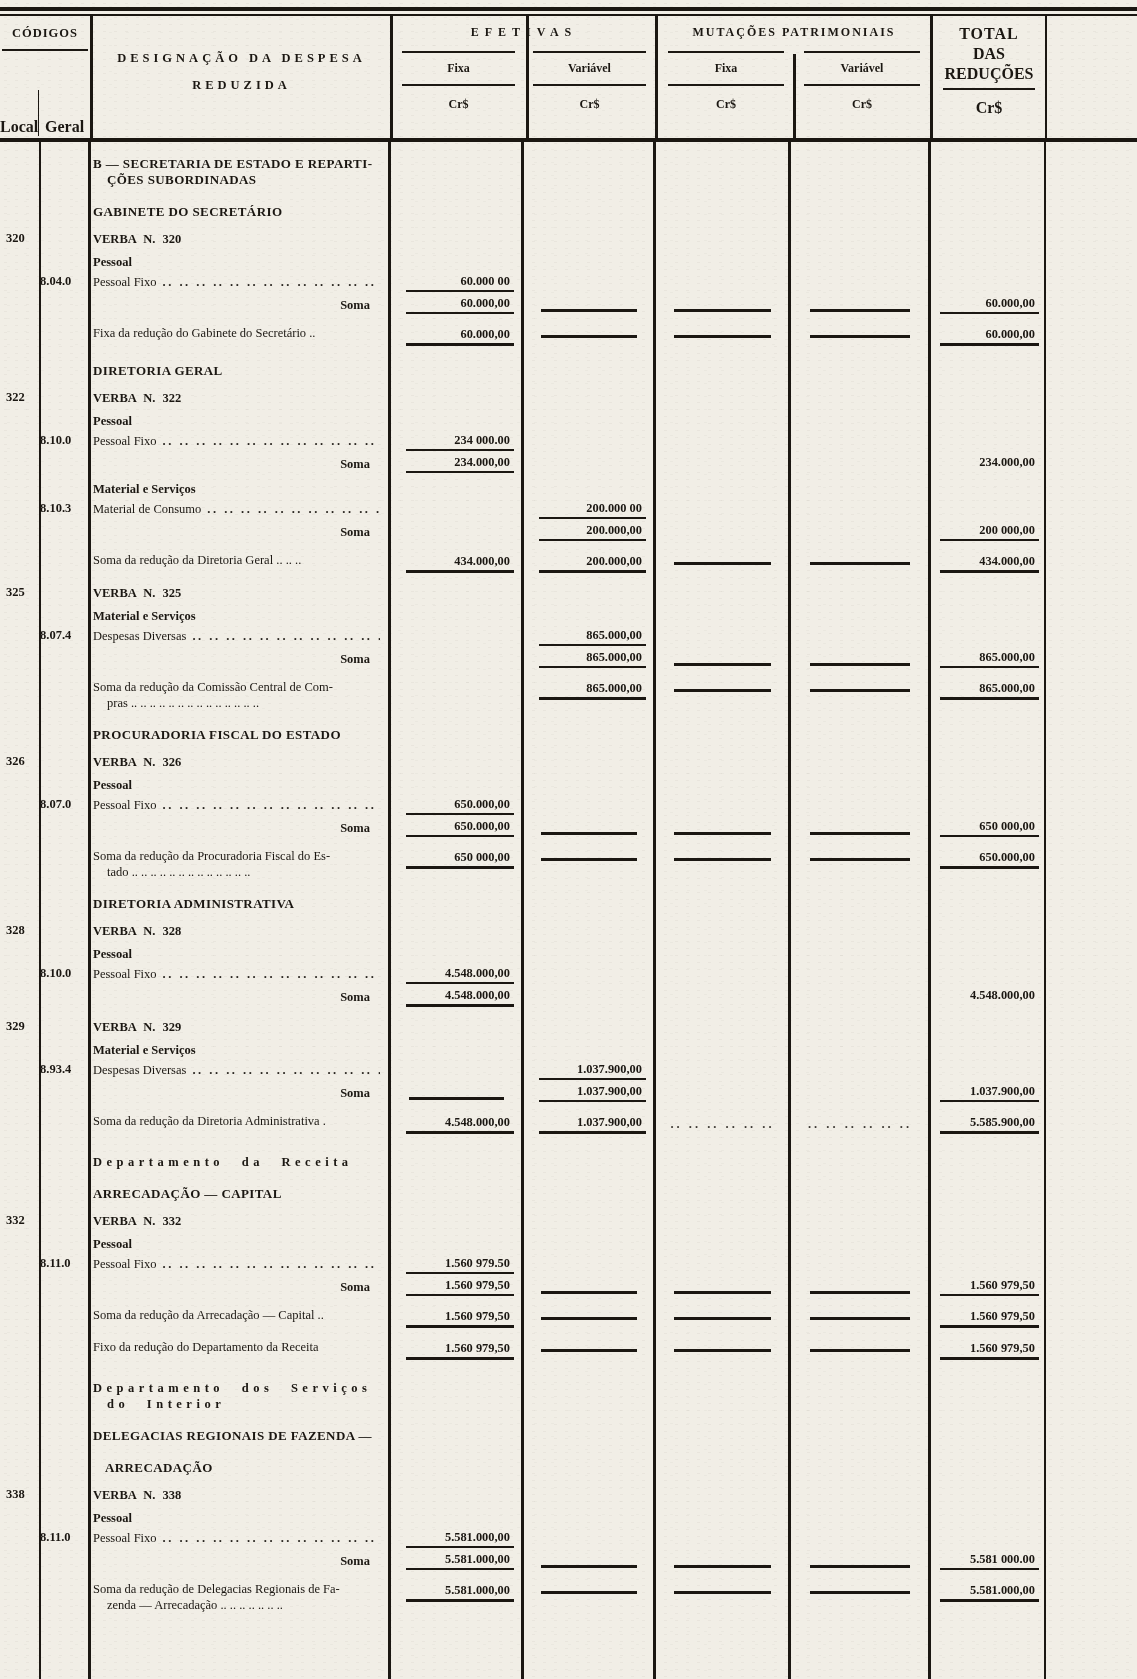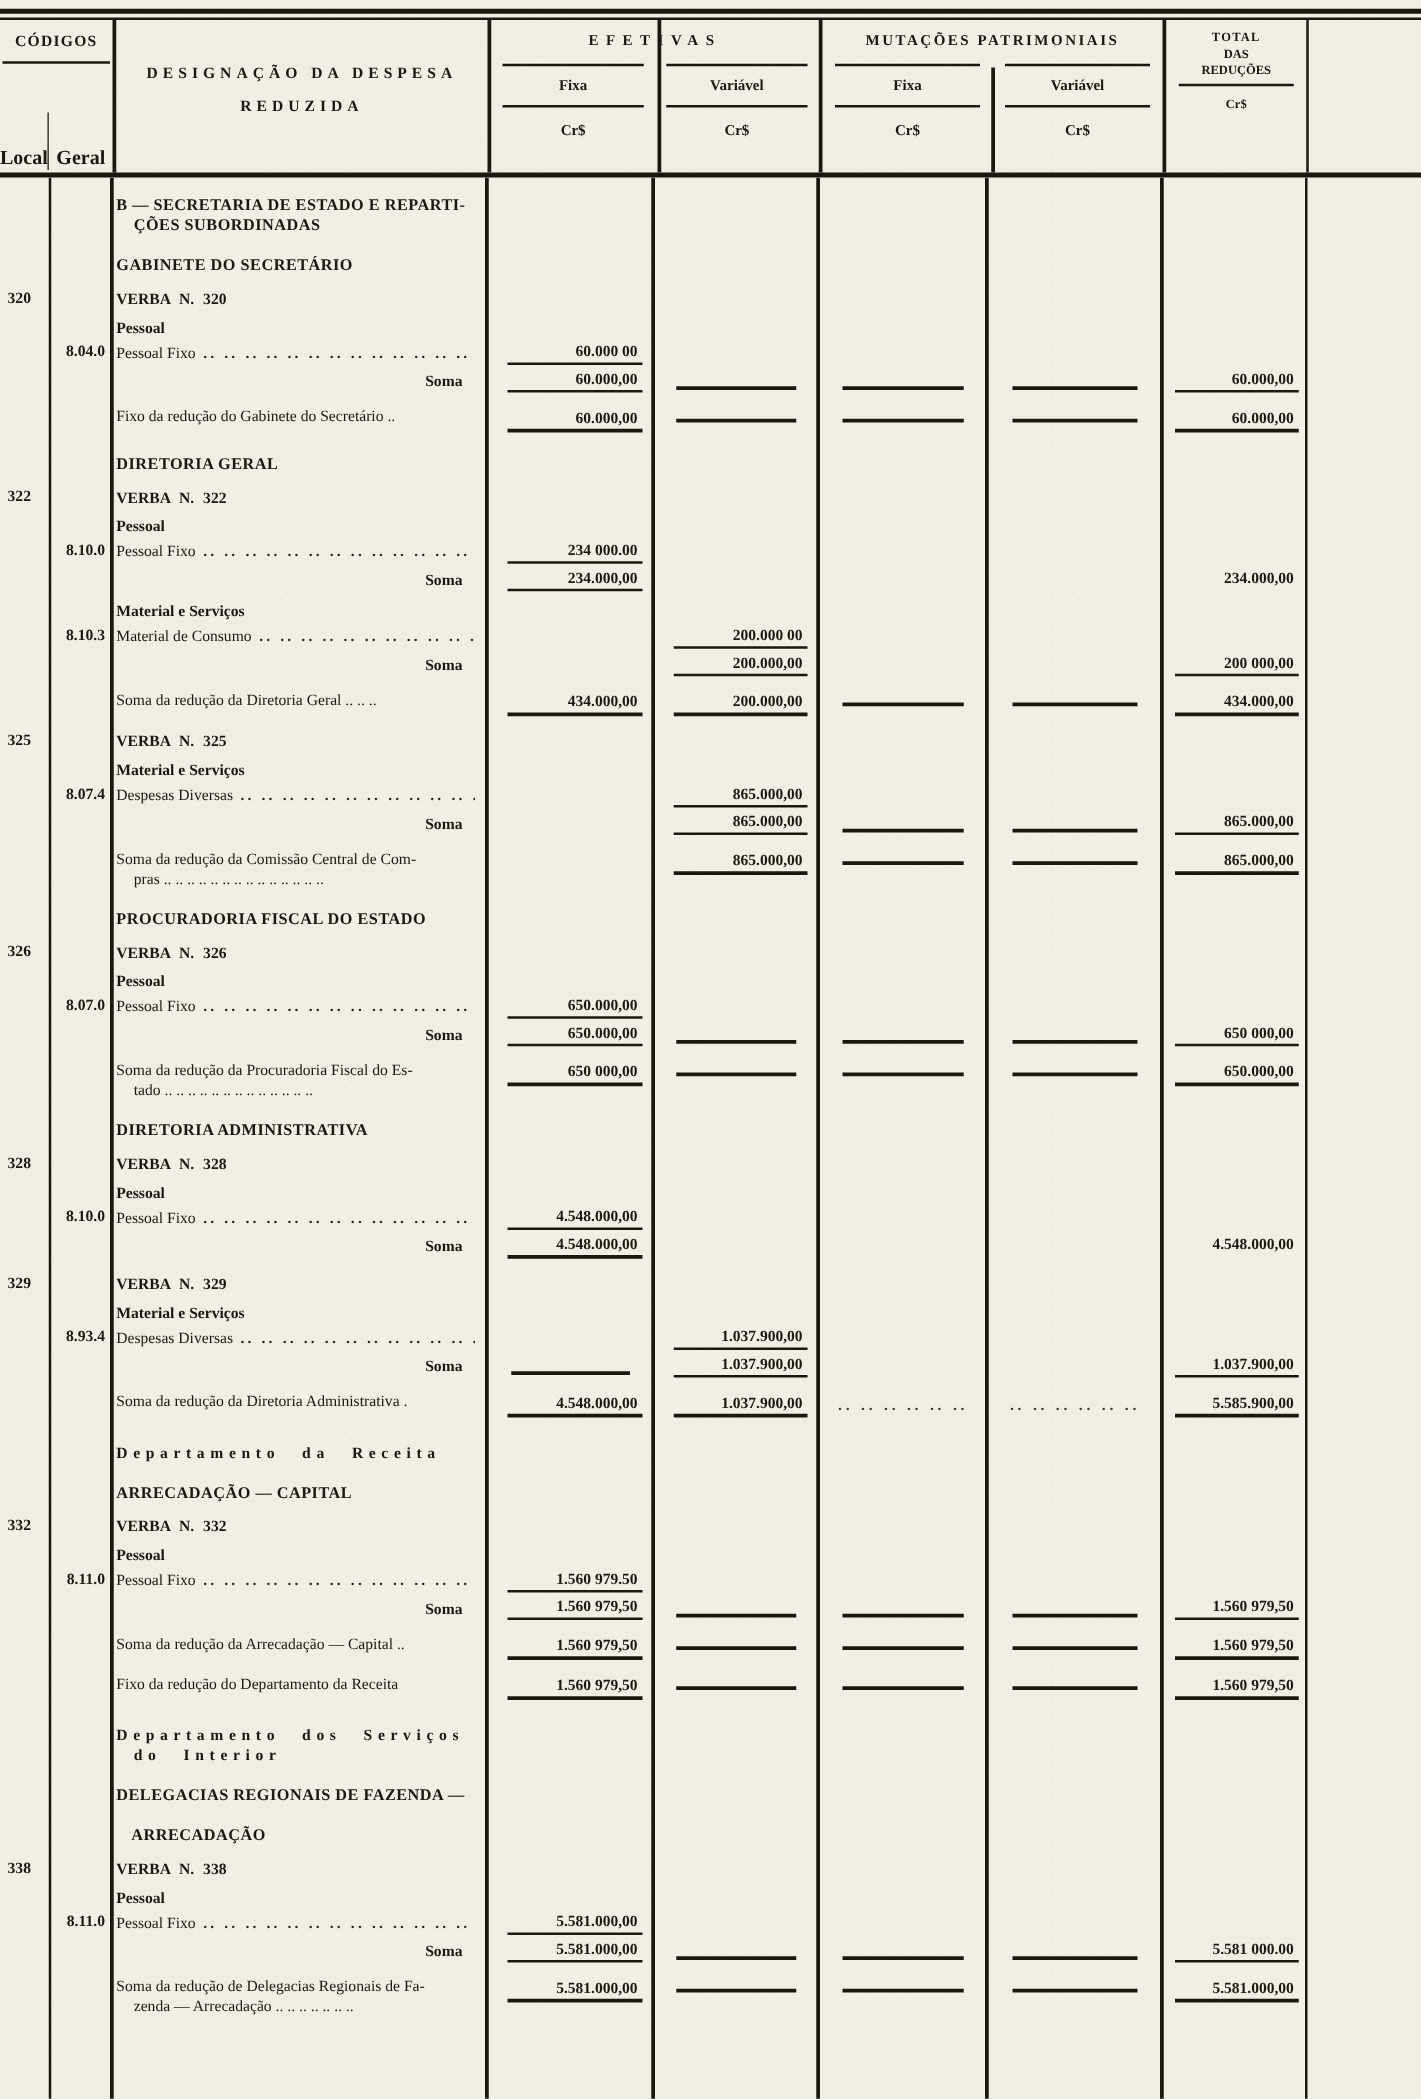--- a/index.html
+++ b/index.html
@@ -41,21 +41,21 @@
   .g-label{text-align:center;font-size:12px;letter-spacing:2px;padding-top:9px;height:24px;}
   .g-ef .g-label{letter-spacing:6px;}
   .g-split{flex:1;display:flex;}
   .g-sub{flex:1;display:flex;flex-direction:column;align-items:center;}
   .g-subline{height:2px;background:var(--ink);width:86%;margin-top:2px;}
   .g-subname{font-size:12px;padding-top:8px;}
   .g-subline2{height:2px;background:var(--ink);width:86%;margin-top:8px;}
   .g-cr{font-size:12px;padding-top:11px;}
   .g-ef::after{content:"";position:absolute;left:133px;top:0;bottom:0;width:3px;background:var(--ink);}
   .g-mut::after{content:"";position:absolute;left:135px;top:38px;bottom:0;width:2.5px;background:var(--ink);}
-  .h-total{grid-column:8;border-left:3px solid var(--ink);display:flex;flex-direction:column;align-items:center;font-size:10px;}
+  .h-total{grid-column:8;border-left:3px solid var(--ink);display:flex;flex-direction:column;align-items:center;font-size:16px;}
   .h-t1{padding-top:9px;letter-spacing:1px;}
   .h-t2{padding-top:2px;}
   .h-t3{padding-top:2px;}
   .h-tline{height:2px;background:var(--ink);width:82%;margin-top:5px;}
   .h-tcr{padding-top:9px;}
   .h-margin{grid-column:9;border-left:2px solid var(--ink);}
 
   
   .tbody{position:relative;height:1540px;overflow:hidden;display:flex;flex-direction:column;}
   .vline{position:absolute;top:0;bottom:0;background:var(--ink);z-index:1;}
@@ -64,21 +64,21 @@
   .vl3{left:388px;width:3px;}
   .vl4{left:521px;width:3px;}
   .vl5{left:653px;width:3px;}
   .vl6{left:788px;width:3px;}
   .vl7{left:928px;width:2.5px;}
   .vl8{left:1044px;width:2px;}
 
   .row{display:grid;grid-template-columns:var(--cols);align-items:start;position:relative;z-index:2;}
   .cell{min-height:1px;font-size:12.5px;}
   .c-local{font-weight:700;padding-left:6px;}
-  .c-geral{font-weight:700;text-align:right;padding-right:6px;}
+  .c-geral{font-weight:700;text-align:left;padding-right:6px;}
   .c-desig{padding-left:3px;padding-right:4px;line-height:16px;}
   .l2{padding-left:14px;}
 
   .t-heading{margin-top:9px;}
   .t-heading .c-desig{font-weight:700;font-size:13px;padding-top:5px;padding-bottom:2px;letter-spacing:0.4px;}
   .t-heading.ind .c-desig{padding-left:15px;}
   .t-spaced{margin-top:13px;}
   .t-spaced .c-desig{font-weight:700;font-size:12.5px;letter-spacing:4.5px;word-spacing:10px;padding-top:4px;padding-bottom:2px;}
   .t-verba{margin-top:5px;}
   .t-verba .c-desig,.t-verba .c-local{font-weight:700;padding-top:4px;padding-bottom:2px;word-spacing:4px;}
@@ -264,21 +264,21 @@
         </div>
         <div class="cell c-tt c-tt">
           <span class="val u1">60.000,00</span>
         </div>
         <div class="cell c-mar"></div>
       </div>
       <div class="row t-reduc">
         <div class="cell c-local"></div>
         <div class="cell c-geral"></div>
         <div class="cell c-desig">
-          <div>Fixo da redução do Gabinete do Secretário ..</div>
+          <div>Fixa da redução do Gabinete do Secretário ..</div>
         </div>
         <div class="cell c-ef">
           <span class="val u2">60.000,00</span>
         </div>
         <div class="cell c-ev">
           <div class="dash"></div>
         </div>
         <div class="cell c-mf">
           <div class="dash"></div>
         </div>

